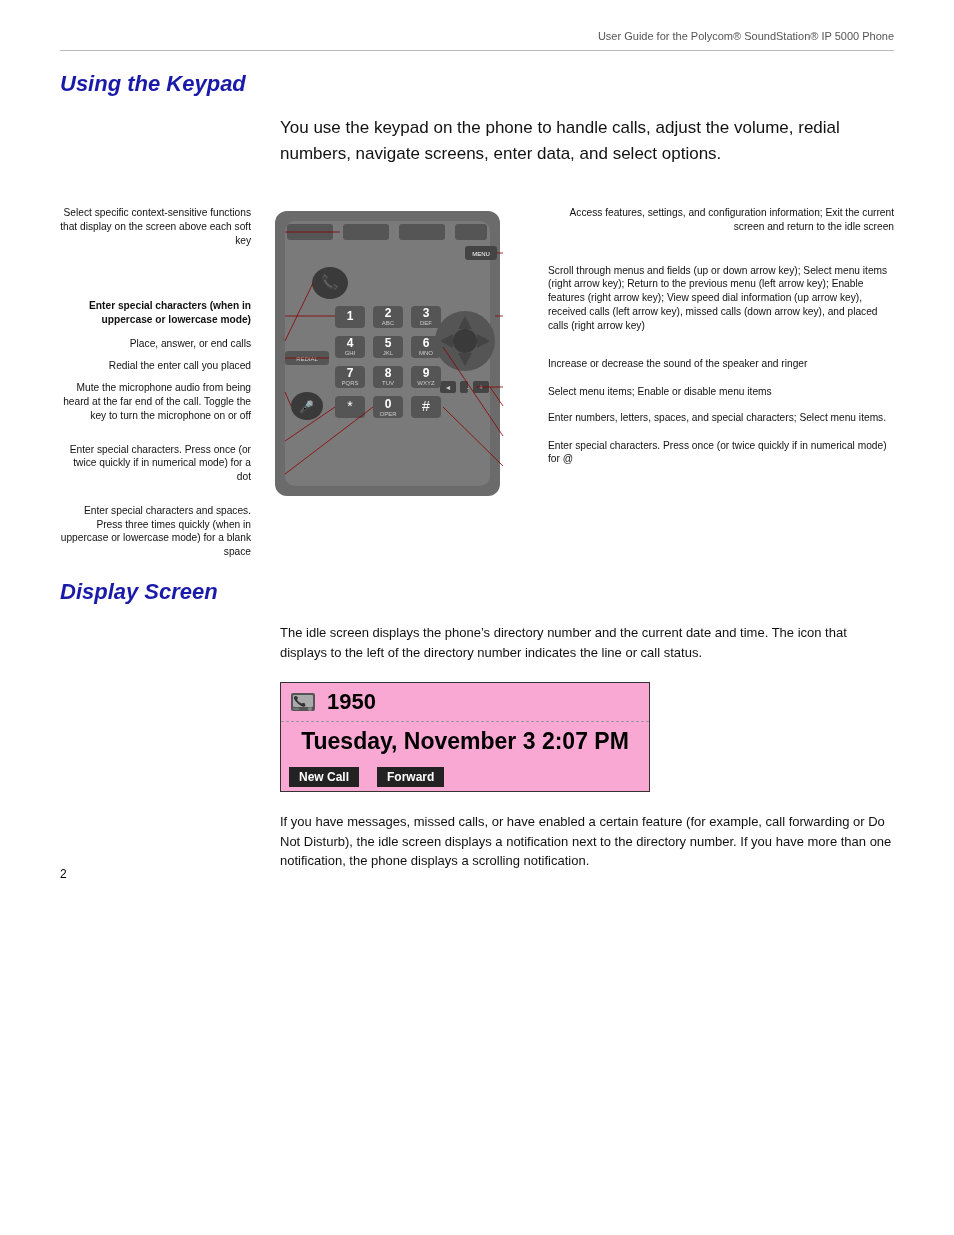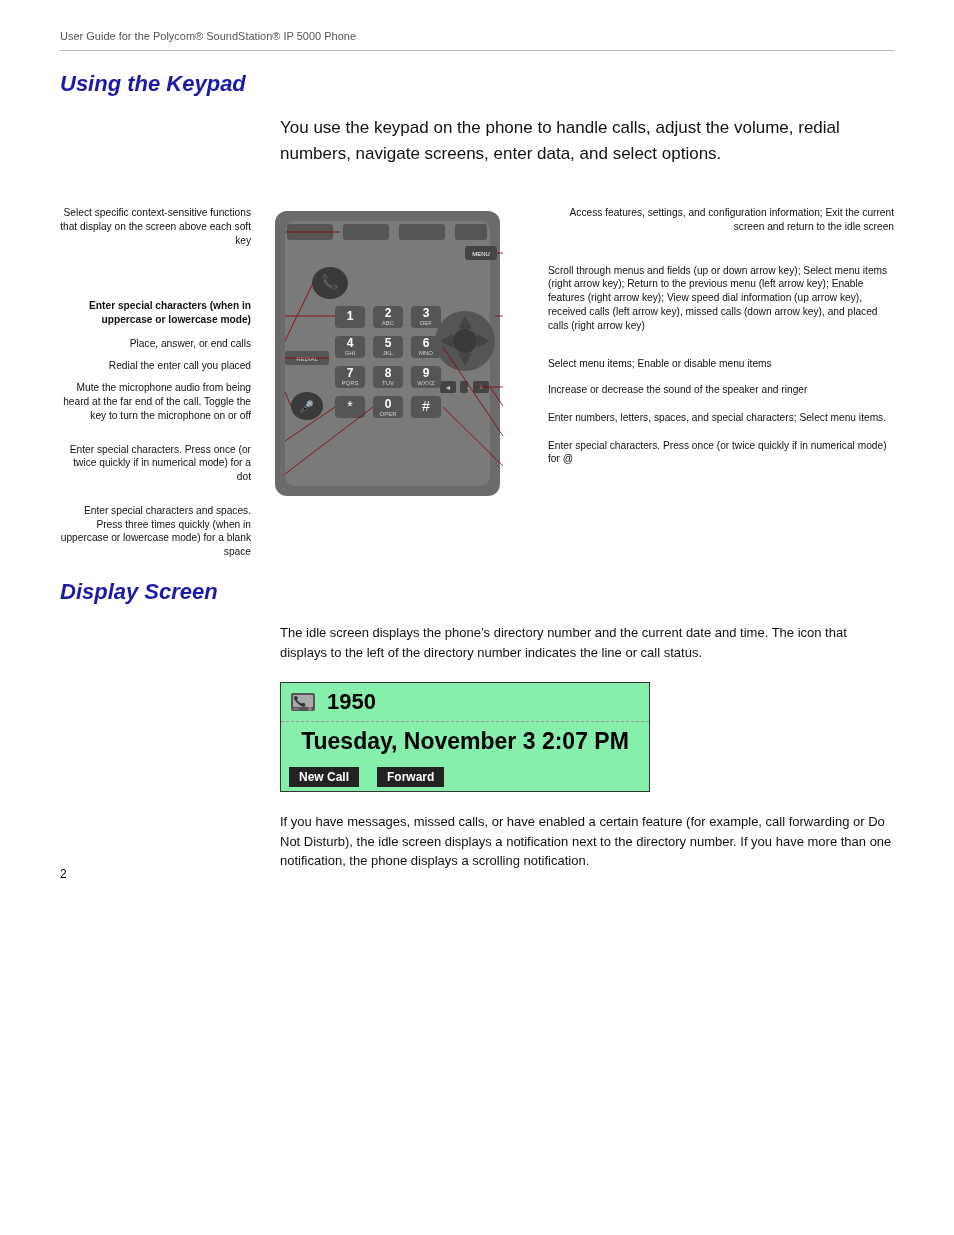--- a/index.html
+++ b/index.html
@@ -16,20 +16,21 @@
       padding: 30px 60px 40px 60px;
       position: relative;
     }
 
     .page-header {
       font-size: 11px;
       color: #555;
       margin-bottom: 10px;
       padding-bottom: 8px;
       border-bottom: 1px solid #bbb;
+      text-align: right;
     }
 
     .section-title {
       font-family: 'Arial', sans-serif;
       font-size: 22px;
       font-weight: bold;
       color: #1a1aaa;
       margin-bottom: 18px;
       margin-top: 20px;
       font-style: italic;
@@ -59,21 +60,21 @@
       font-size: 13px;
       line-height: 1.5;
       color: #111;
       margin-bottom: 20px;
     }
 
     .phone-screen-mockup {
       margin-left: 220px;
       border: 1.5px solid #333;
       width: 370px;
-      background: #86efac;
+      background: #f9a8d4;
       margin-bottom: 20px;
     }
 
     .screen-line1 {
       display: flex;
       align-items: center;
       padding: 6px 8px;
       border-bottom: 1px dashed #999;
       font-size: 22px;
       font-weight: bold;
@@ -314,25 +315,25 @@
         </svg>
       </div>
 
       <div class="right-col" style="padding-top:10px;">
         <div style="margin-bottom:30px; text-align:right;">
           <span>Access features, settings, and configuration information; Exit the current screen and return to the idle screen</span>
         </div>
         <div style="margin-bottom:25px;">
           <span>Scroll through menus and fields (up or down arrow key); Select menu items (right arrow key); Return to the previous menu (left arrow key); Enable features (right arrow key); View speed dial information (up arrow key), received calls (left arrow key), missed calls (down arrow key), and placed calls (right arrow key)</span>
         </div>
+        <div style="margin-bottom:14px;">
+          <span>Increase or decrease the sound of the speaker and ringer</span>
+        </div>
         <div style="margin-bottom:12px;">
           <span>Select menu items; Enable or disable menu items</span>
-        </div>
-        <div style="margin-bottom:14px;">
-          <span>Increase or decrease the sound of the speaker and ringer</span>
         </div>
         <div style="margin-bottom:14px;">
           <span>Enter numbers, letters, spaces, and special characters; Select menu items.</span>
         </div>
         <div>
           <span>Enter special characters. Press once (or twice quickly if in numerical mode) for @</span>
         </div>
       </div>
     </div>
   </div>

